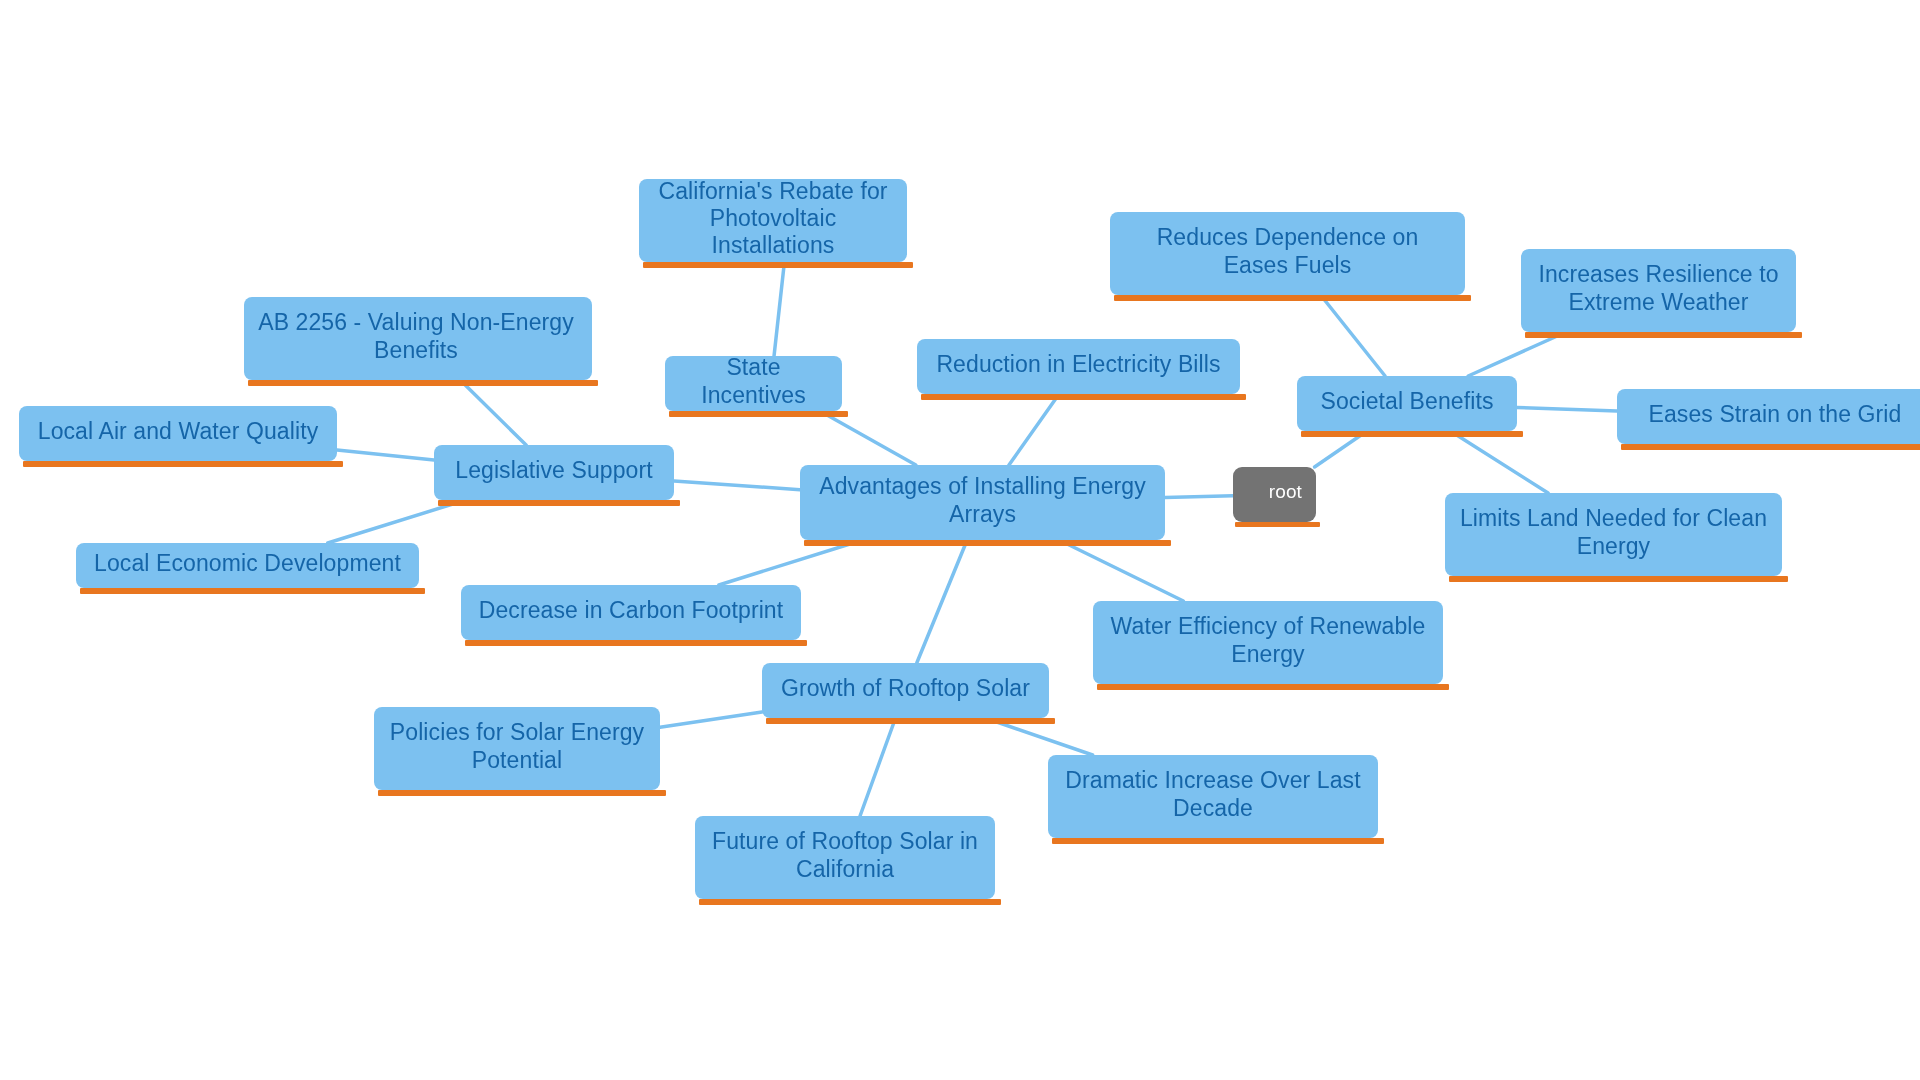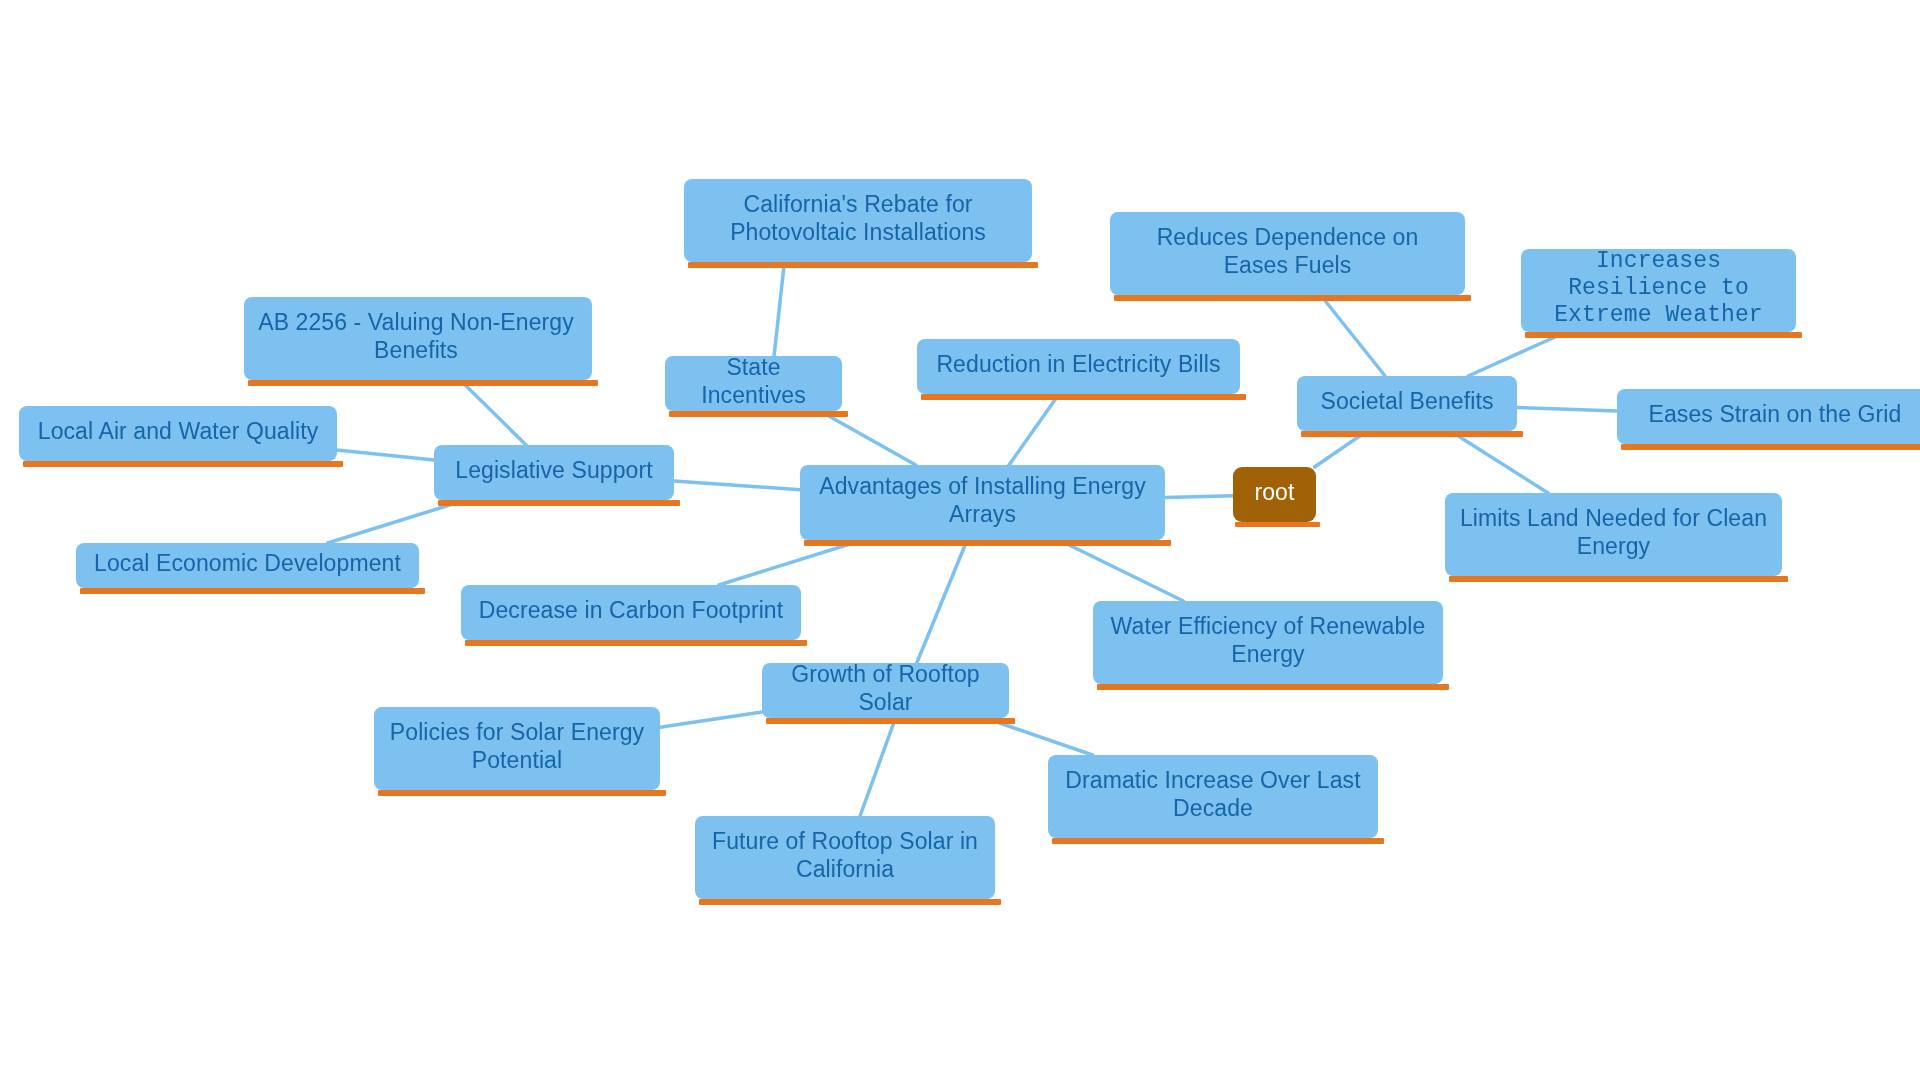--- a/index.html
+++ b/index.html
@@ -52,24 +52,25 @@
     content: "";
     position: absolute;
     left: 4px;
     right: -6px;
     bottom: -6px;
     height: 6px;
     background: #e8761f;
     border-radius: 1px;
   }
   .mm-node.root {
-    background: #a16207;
+    background: #737373;
     color: #ffffff;
     border-radius: 9px;
-    font-size: 23px;
+    font-size: 19px;
+    text-align: right;
   }
   .mm-node.root::after {
     left: 2px;
     right: -4px;
     bottom: -5px;
     height: 5px;
   }
 </style>
 </head>
 <body>
@@ -105,57 +106,57 @@
       </div>
       <div class="mm-node" style="left: 1297px; top: 376px; width: 220px; height: 55px;">
         <span class="mm-label">Societal Benefits</span>
       </div>
       <div class="mm-node" style="left: 434px; top: 445px; width: 240px; height: 55px;">
         <span class="mm-label">Legislative Support</span>
       </div>
       <div class="mm-node" style="left: 665px; top: 356px; width: 177px; height: 55px;">
         <span class="mm-label">State Incentives</span>
       </div>
-      <div class="mm-node" style="left: 639px; top: 179px; width: 348px; height: 83px; margin-left: 45px;">
+      <div class="mm-node" style="left: 639px; top: 179px; width: 268px; height: 83px;">
         <span class="mm-label">California's Rebate for Photovoltaic Installations</span>
       </div>
       <div class="mm-node" style="left: 244px; top: 297px; width: 348px; height: 83px; padding-left: 10px;">
         <span class="mm-label">AB 2256 - Valuing Non-Energy Benefits</span>
       </div>
       <div class="mm-node" style="left: 19px; top: 406px; width: 318px; height: 55px;">
         <span class="mm-label">Local Air and Water Quality</span>
       </div>
       <div class="mm-node" style="left: 76px; top: 543px; width: 343px; height: 45px;">
         <span class="mm-label">Local Economic Development</span>
       </div>
       <div class="mm-node" style="left: 461px; top: 585px; width: 340px; height: 55px;">
         <span class="mm-label">Decrease in Carbon Footprint</span>
       </div>
-      <div class="mm-node" style="left: 762px; top: 663px; width: 247px; height: 55px;">
+      <div class="mm-node" style="left: 762px; top: 663px; width: 287px; height: 55px;">
         <span class="mm-label">Growth of Rooftop Solar</span>
       </div>
       <div class="mm-node" style="left: 374px; top: 707px; width: 286px; height: 83px;">
         <span class="mm-label">Policies for Solar Energy Potential</span>
       </div>
       <div class="mm-node" style="left: 695px; top: 816px; width: 300px; height: 83px;">
         <span class="mm-label">Future of Rooftop Solar in California</span>
       </div>
       <div class="mm-node" style="left: 1048px; top: 755px; width: 330px; height: 83px;">
         <span class="mm-label">Dramatic Increase Over Last Decade</span>
       </div>
       <div class="mm-node" style="left: 1093px; top: 601px; width: 350px; height: 83px;">
         <span class="mm-label">Water Efficiency of Renewable Energy</span>
       </div>
       <div class="mm-node" style="left: 917px; top: 339px; width: 323px; height: 55px;">
         <span class="mm-label">Reduction in Electricity Bills</span>
       </div>
       <div class="mm-node" style="left: 1110px; top: 212px; width: 355px; height: 83px;">
         <span class="mm-label">Reduces Dependence on Eases Fuels</span>
       </div>
-      <div class="mm-node" style="left: 1521px; top: 249px; width: 275px; height: 83px; font-family: Liberation Mono, monospace;">
+      <div class="mm-node" style="left: 1521px; top: 249px; width: 275px; height: 83px;">
         <span class="mm-label">Increases Resilience to Extreme Weather</span>
       </div>
       <div class="mm-node" style="left: 1617px; top: 389px; width: 316px; height: 55px;">
         <span class="mm-label">Eases Strain on the Grid</span>
       </div>
       <div class="mm-node" style="left: 1445px; top: 493px; width: 337px; height: 83px;">
         <span class="mm-label">Limits Land Needed for Clean Energy</span>
       </div>
     </div>
 </div>

